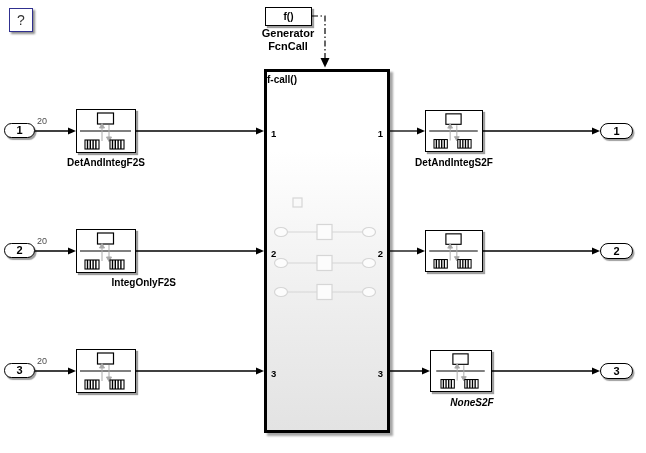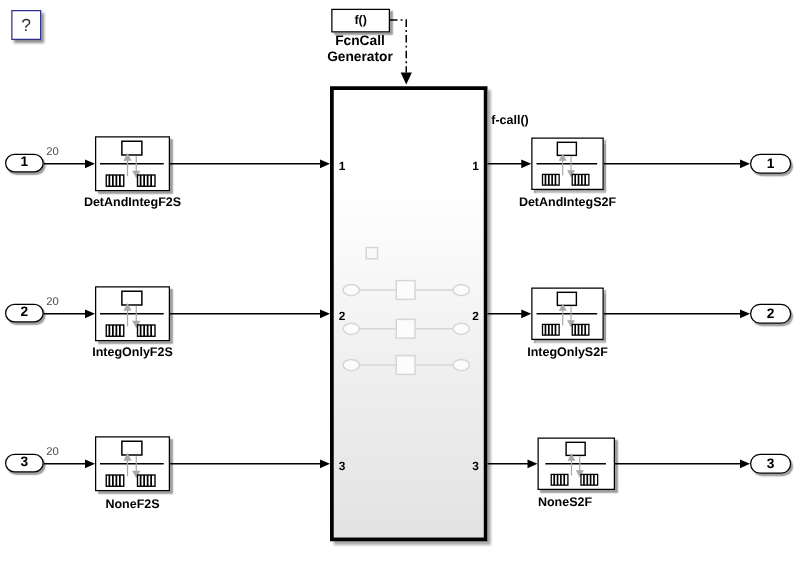--- a/index.html
+++ b/index.html
@@ -32,22 +32,22 @@
   .sig-label{
     position:absolute;font-size:9px;line-height:9px;color:#4d4d4d;
   }
   .algo{
     position:absolute;left:264px;top:69px;width:126px;height:364px;box-sizing:border-box;
     border:3px solid #000;
     background:linear-gradient(180deg,#ffffff 0%,#ffffff 22%,#ededed 68%,#e3e3e3 100%);
     box-shadow:3px 3px 2px rgba(0,0,0,0.35);
   }
   .fcall-label{
-    position:absolute;left:0;top:19px;width:100%;text-align:right;
-    font-weight:bold;font-size:10px;margin-left:36px;
+    position:absolute;left:0;top:2px;width:100%;text-align:left;
+    font-weight:bold;font-size:10px;
   }
   .algo-port{
     position:absolute;font-weight:bold;font-size:9.5px;line-height:12px;
   }
   .algo-port.lft{left:4px;}
   .algo-port.rgt{right:4px;}
   .help-btn{
     position:absolute;left:9px;top:8px;width:24px;height:24px;box-sizing:border-box;
     background:#fff;border:1px solid #30308f;box-shadow:2px 2px 2px rgba(0,0,0,0.45);
     font-family:"Liberation Sans",sans-serif;font-size:14px;color:#333;
@@ -122,22 +122,22 @@
       <polygon points="592,367.5 600,371 592,374.5" fill="#000"></polygon>
     </g>
   </svg>
 
   <button class="help-btn">?</button>
 
   <div class="sl-block fcn-block" style="left:265px;top:7px;width:47px;height:19px;">
     <span>f()</span>
   </div>
   <div class="fcn-gen-label">
+    <div>Generator</div>
     <div>FcnCall</div>
-    <div>Generator</div>
   </div>
 
   <div class="algo">
     <div class="fcall-label">f-call()</div>
 
     <svg class="wm" width="120" height="358" viewBox="0 0 120 358">
       <rect x="26" y="126" width="9" height="9" fill="none" stroke="#d6d6d6" stroke-width="1.2"></rect>
       <g stroke="#d6d6d6" stroke-width="1.2" fill="#fcfcfc">
         <line x1="14" y1="160" x2="102" y2="160"></line>
         <ellipse cx="14" cy="160" rx="6.5" ry="4.5"></ellipse>
@@ -251,21 +251,21 @@
           <line x1="13.3" y1="30" x2="13.3" y2="39"></line>
           <line x1="16.1" y1="30" x2="16.1" y2="39"></line>
           <line x1="18.9" y1="30" x2="18.9" y2="39"></line>
         <line x1="35.5" y1="30" x2="35.5" y2="39"></line>
           <line x1="38.3" y1="30" x2="38.3" y2="39"></line>
           <line x1="41.1" y1="30" x2="41.1" y2="39"></line>
           <line x1="43.9" y1="30" x2="43.9" y2="39"></line>
       </g>
     </svg>
   </div>
-  <div class="blk-label" style="left:36px;top:276px;width:140px;">IntegOnlyF2S</div>
+  <div class="blk-label" style="left:36px;top:276px;width:140px;text-align:right;">IntegOnlyF2S</div>
 
   <div class="sl-block" style="left:425px;top:230px;width:58px;height:42px;">
     <svg width="55" height="39" viewBox="0 0 57 41">
       <rect x="20.5" y="3" width="16" height="11" fill="#fff" stroke="#000" stroke-width="1.2"></rect>
       <line x1="3" y1="21" x2="54" y2="21" stroke="#000" stroke-width="1.2"></line>
       <g stroke="#a9a9a9" stroke-width="1" fill="#a9a9a9">
         <line x1="25" y1="31" x2="25" y2="17"></line>
           <polygon points="22.5,18 27.5,18 25,13.5"></polygon>
         <line x1="32" y1="15" x2="32" y2="28"></line>
           <polygon points="29.5,27 34.5,27 32,31.5"></polygon>
@@ -279,21 +279,20 @@
           <line x1="13.3" y1="30" x2="13.3" y2="39"></line>
           <line x1="16.1" y1="30" x2="16.1" y2="39"></line>
           <line x1="18.9" y1="30" x2="18.9" y2="39"></line>
         <line x1="35.5" y1="30" x2="35.5" y2="39"></line>
           <line x1="38.3" y1="30" x2="38.3" y2="39"></line>
           <line x1="41.1" y1="30" x2="41.1" y2="39"></line>
           <line x1="43.9" y1="30" x2="43.9" y2="39"></line>
       </g>
     </svg>
   </div>
-  <div class="blk-label" style="left:384px;top:276px;width:140px;">IntegOnlyS2F</div>
 
   <div class="port-oval" style="left:600px;top:243px;width:33px;height:16px;">
       <span>2</span>
     </div>
 
   <div class="port-oval" style="left:4px;top:363px;width:31px;height:15px;">
       <span>3</span>
     </div>
   <div class="sig-label" style="left:37px;top:357px;">20</div>
 
@@ -316,21 +315,20 @@
           <line x1="13.3" y1="30" x2="13.3" y2="39"></line>
           <line x1="16.1" y1="30" x2="16.1" y2="39"></line>
           <line x1="18.9" y1="30" x2="18.9" y2="39"></line>
         <line x1="35.5" y1="30" x2="35.5" y2="39"></line>
           <line x1="38.3" y1="30" x2="38.3" y2="39"></line>
           <line x1="41.1" y1="30" x2="41.1" y2="39"></line>
           <line x1="43.9" y1="30" x2="43.9" y2="39"></line>
       </g>
     </svg>
   </div>
-  <div class="blk-label" style="left:36px;top:397px;width:140px;">NoneF2S</div>
 
   <div class="sl-block" style="left:430px;top:350px;width:62px;height:42px;">
     <svg width="59" height="39" viewBox="0 0 57 41">
       <rect x="20.5" y="3" width="16" height="11" fill="#fff" stroke="#000" stroke-width="1.2"></rect>
       <line x1="3" y1="21" x2="54" y2="21" stroke="#000" stroke-width="1.2"></line>
       <g stroke="#a9a9a9" stroke-width="1" fill="#a9a9a9">
         <line x1="25" y1="31" x2="25" y2="17"></line>
           <polygon points="22.5,18 27.5,18 25,13.5"></polygon>
         <line x1="32" y1="15" x2="32" y2="28"></line>
           <polygon points="29.5,27 34.5,27 32,31.5"></polygon>
@@ -344,19 +342,19 @@
           <line x1="13.3" y1="30" x2="13.3" y2="39"></line>
           <line x1="16.1" y1="30" x2="16.1" y2="39"></line>
           <line x1="18.9" y1="30" x2="18.9" y2="39"></line>
         <line x1="35.5" y1="30" x2="35.5" y2="39"></line>
           <line x1="38.3" y1="30" x2="38.3" y2="39"></line>
           <line x1="41.1" y1="30" x2="41.1" y2="39"></line>
           <line x1="43.9" y1="30" x2="43.9" y2="39"></line>
       </g>
     </svg>
   </div>
-  <div class="blk-label" style="left:382px;top:396px;width:140px;">NoneS2F</div>
+  <div class="blk-label" style="left:402px;top:396px;width:140px;font-style:italic;">NoneS2F</div>
 
   <div class="port-oval" style="left:600px;top:363px;width:33px;height:16px;">
       <span>3</span>
     </div>
 
 </div>
 
 </body></html>

